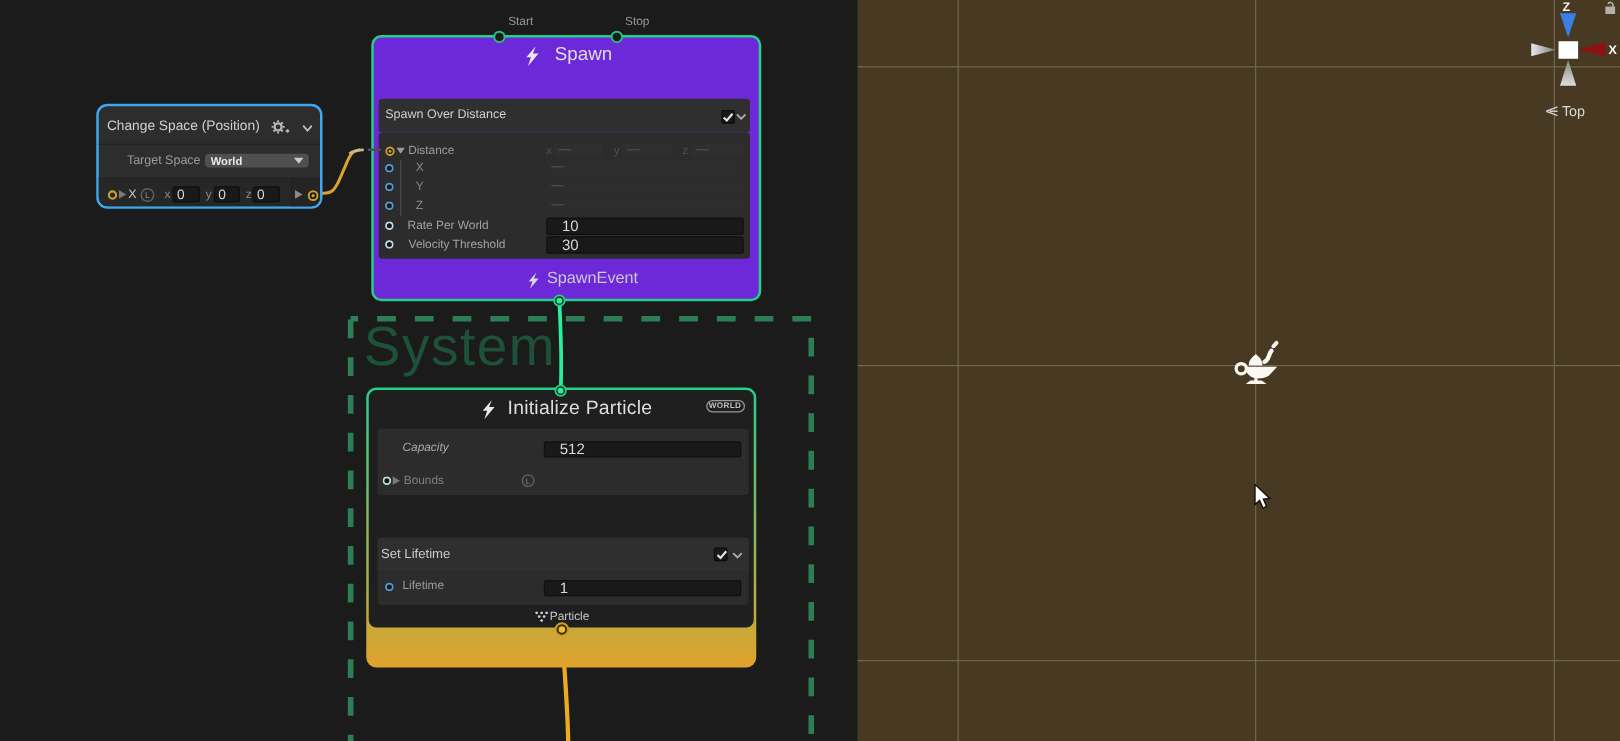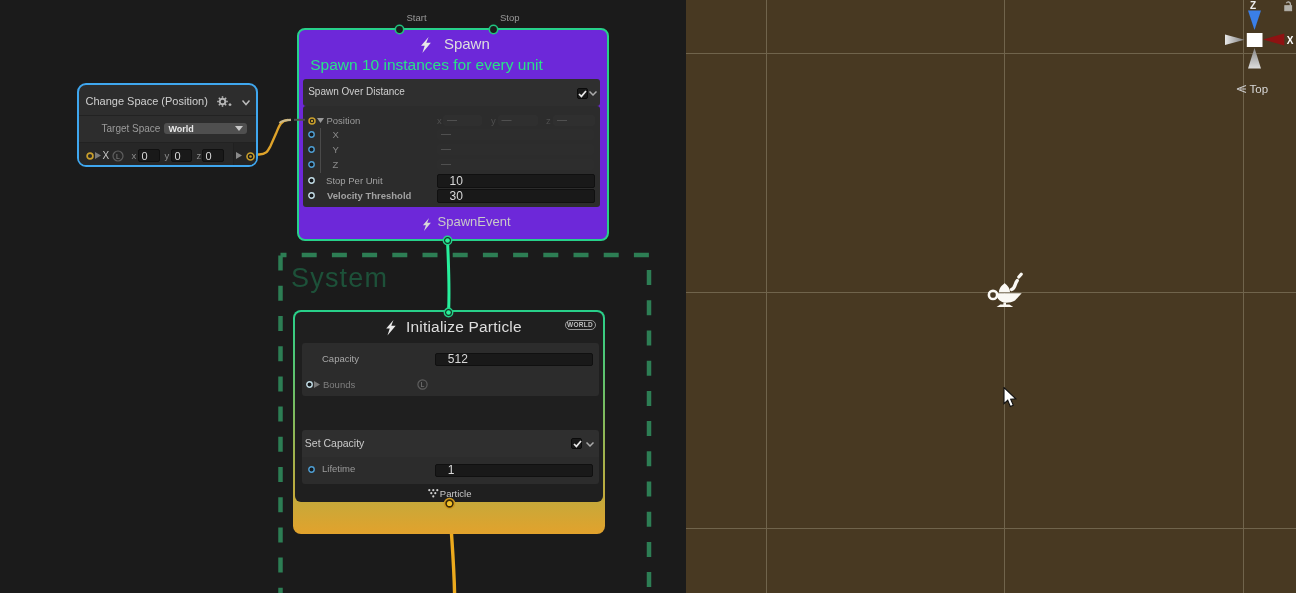--- a/index.html
+++ b/index.html
@@ -9,21 +9,21 @@
 .chk{position:absolute;width:11.5px;height:11.5px;background:#191919;border:1px solid #0b0b0b;border-radius:2px;box-sizing:border-box;}
 .blockhead{position:absolute;background:#2f2f2f;border-radius:3px;}
 .body-panel{position:absolute;background:#2c2c2c;border-radius:3px;}
 </style></head>
 <body>
 <div id="stage">
 
 <svg class="abs" style="left:0;top:0;" width="686" height="593">
   <rect x="280.5" y="255" width="368.5" height="420" fill="none" stroke="#2d7e54" stroke-width="4.5" stroke-dasharray="15 15.2" stroke-dashoffset="9"></rect>
 </svg>
-<div class="abs" style="left:291px;top:259px;font-size:27px;line-height:38px;letter-spacing:1.2px;color:#1d5139;">System</div>
+<div class="abs" style="left:291px;top:259px;font-size:44px;line-height:38px;letter-spacing:1.2px;color:#1d5139;">System</div>
 
 <svg class="abs" style="left:0;top:0;" width="686" height="593">
   <path d="M250,154.5 L259,154.5 C266,154.5 267.5,151.5 270.5,146 L276,133.5 C279,126.5 280.5,120.5 288,119.9" fill="none" stroke="#dfa32a" stroke-width="2.4"></path>
   <path d="M279.5,123 C282,120.6 284.5,120 291,119.9" fill="none" stroke="#c8b88c" stroke-width="2.2"></path>
 
   <path d="M447.5,240.5 C448.5,262 449.8,290 448.5,312.5" fill="none" stroke="#27f09c" stroke-width="3"></path>
   <path d="M449.9,503 C450.8,532 454,560 454.6,595" fill="none" stroke="#edaa1d" stroke-width="3.4"></path>
 </svg>
 
 <div class="abs" style="left:77px;top:83px;width:181px;height:84px;border:2px solid #3fa7ef;border-radius:9px;background:#2d2d2d;box-sizing:border-box;">
@@ -88,21 +88,20 @@
         <circle cx="4.5" cy="4.5" r="1.3" fill="#c99f2c"></circle>
       </svg>
 </div>
 
 <div class="abs" style="left:297px;top:28px;width:312px;height:212.5px;border:2px solid #27d08a;border-radius:8px;background:#6d28d9;box-sizing:border-box;">
 
   <svg class="abs" style="left:121.4px;top:7.1px;" width="11.5" height="16" viewBox="0 0 12 17">
         <path d="M9,0 L1,9.4 L4.9,9.4 L2.4,16.9 L11.4,6.2 L6.6,6.2 Z" fill="#e8e8e8"></path>
       </svg>
   <div class="abs" style="left:144.9px;top:6.3px;font-size:15px;line-height:16px;color:#dedede;">Spawn</div>
-  <div class="abs" style="left:11.2px;top:26.5px;font-size:15.5px;line-height:16px;color:#2ae287;">Spawn 10 instances for every unit</div>
 
   <div class="blockhead" style="left:4px;top:48.6px;width:297px;height:27.5px;">
     <div class="abs" style="left:5.2px;top:8.7px;font-size:10px;line-height:10.5px;color:#cfcfcf;">Spawn Over Distance</div>
     <div class="chk" style="left:273.5px;top:9.3px;"></div>
     <svg class="abs" style="left:275px;top:11.3px;" width="9" height="8">
           <polyline points="1,4 3.4,6.4 8,1" fill="none" stroke="#e6e6e6" stroke-width="1.7"></polyline>
         </svg>
     <svg class="abs" style="left:285.5px;top:12.3px;" width="8" height="5">
           <polyline points="0.5,0.5 4,4 7.5,0.5" fill="none" stroke="#aaa" stroke-width="1.5"></polyline>
         </svg>
@@ -110,21 +109,21 @@
 
   <div class="body-panel" style="left:4px;top:76.1px;width:297px;height:100.5px;">
 
     <svg class="abs" style="left:5px;top:10.6px;" width="8" height="8">
           <circle cx="4" cy="4" r="3" fill="#1b1b1b" stroke="#c99f2c" stroke-width="1.5"></circle>
           <circle cx="4" cy="4" r="1.2" fill="#c99f2c"></circle>
         </svg>
     <svg class="abs" style="left:13.5px;top:12.2px;" width="7" height="5">
           <polygon points="0,0 7,0 3.5,5" fill="#9a9a9a"></polygon>
         </svg>
-    <div class="lbl" style="left:23.5px;top:9.6px;">Position</div>
+    <div class="lbl" style="left:23.5px;top:9.6px;">Distance</div>
     <div class="lbl" style="left:134px;top:9.6px;color:#4e4e4e;">x</div>
     <div class="dfld" style="left:140px;top:8.8px;width:39px;">—</div>
     <div class="lbl" style="left:188px;top:9.6px;color:#4e4e4e;">y</div>
     <div class="dfld" style="left:194.5px;top:8.8px;width:40px;">—</div>
     <div class="lbl" style="left:243px;top:9.6px;color:#4e4e4e;">z</div>
     <div class="dfld" style="left:250px;top:8.8px;width:41.5px;">—</div>
 
     <div class="abs" style="left:16.9px;top:21.5px;width:1px;height:45px;background:#4a4a4a;"></div>
 
     <svg class="abs" style="left:4.5px;top:25.1px;" width="7" height="7">
@@ -141,27 +140,27 @@
 
     <svg class="abs" style="left:4.5px;top:54.8px;" width="7" height="7">
           <circle cx="3.5" cy="3.5" r="2.7" fill="#14181b" stroke="#4f9fd4" stroke-width="1.4"></circle>
         </svg>
     <div class="lbl" style="left:29.5px;top:53.8px;color:#8a8a8a;">Z</div>
     <div class="dfld" style="left:134px;top:53.1px;width:157px;background:#2d2d2d;">—</div>
 
     <svg class="abs" style="left:4.5px;top:70.9px;" width="7" height="7">
           <circle cx="3.5" cy="3.5" r="2.7" fill="#14181b" stroke="#c3dde6" stroke-width="1.4"></circle>
         </svg>
-    <div class="lbl" style="left:23.1px;top:70.1px;color:#a2a2a2;">Stop Per Unit</div>
+    <div class="lbl" style="left:23.1px;top:70.1px;color:#a2a2a2;">Rate Per World</div>
     <div class="fld" style="left:133.5px;top:67.7px;width:158.5px;">10</div>
 
     <svg class="abs" style="left:4.5px;top:85.9px;" width="7" height="7">
           <circle cx="3.5" cy="3.5" r="2.7" fill="#14181b" stroke="#c3dde6" stroke-width="1.4"></circle>
         </svg>
-    <div class="lbl" style="left:23.9px;top:85.1px;color:#a2a2a2;font-weight:bold;">Velocity Threshold</div>
+    <div class="lbl" style="left:23.9px;top:85.1px;color:#a2a2a2;">Velocity Threshold</div>
     <div class="fld" style="left:133.5px;top:82.7px;width:158.5px;">30</div>
   </div>
 
   <svg class="abs" style="left:121.8px;top:188.3px;" width="11.5" height="13" viewBox="0 0 12 17">
         <path d="M9,0 L1,9.4 L4.9,9.4 L2.4,16.9 L11.4,6.2 L6.6,6.2 Z" fill="#d8d8d8"></path>
       </svg>
   <div class="abs" style="left:138.5px;top:186.8px;font-size:13px;line-height:10px;color:#c9c9c9;">SpawnEvent</div>
 </div>
 
 <div class="lbl" style="left:406.5px;top:12.5px;color:#999;">Start</div>
@@ -181,38 +180,38 @@
 <div class="abs" style="left:292.5px;top:310px;width:312px;height:224px;border-radius:8px;background:linear-gradient(#27d08a,#e2a22c);box-sizing:border-box;">
   <div class="abs" style="left:2px;top:2px;width:308px;height:190px;border-radius:6px;background:#1f1f1f;"></div>
 
   <svg class="abs" style="left:92px;top:10px;" width="11.5" height="15.5" viewBox="0 0 12 17">
         <path d="M9,0 L1,9.4 L4.9,9.4 L2.4,16.9 L11.4,6.2 L6.6,6.2 Z" fill="#e8e8e8"></path>
       </svg>
   <div class="abs" style="left:113.5px;top:9px;font-size:15.5px;line-height:16.5px;letter-spacing:0.2px;color:#dedede;">Initialize Particle</div>
   <div class="abs" style="left:272px;top:10.1px;width:31px;height:9.5px;border:1px solid #999;border-radius:5.5px;box-sizing:border-box;text-align:center;font-size:6.5px;line-height:8.5px;font-weight:bold;letter-spacing:0.3px;color:#c0c0c0;">WORLD</div>
 
   <div class="body-panel" style="left:9.3px;top:33.1px;width:297px;height:53px;">
-    <div class="lbl" style="left:20.2px;top:11.2px;color:#a8a8a8;">Capacity</div>
+    <div class="lbl" style="left:20.2px;top:11.2px;color:#a8a8a8;font-style:italic;">Capacity</div>
     <div class="fld" style="left:133px;top:10px;width:158.5px;height:13px;line-height:11.5px;">512</div>
     <svg class="abs" style="left:4.5px;top:38.4px;" width="7" height="7">
           <circle cx="3.5" cy="3.5" r="2.7" fill="#14181b" stroke="#c3dde6" stroke-width="1.4"></circle>
         </svg>
     <svg class="abs" style="left:12.7px;top:38.4px;" width="6" height="7">
           <polygon points="0,0 6,3.5 0,7" fill="#7a7a7a"></polygon>
         </svg>
     <div class="lbl" style="left:21.2px;top:37.2px;color:#7f7f7f;">Bounds</div>
     <svg class="abs" style="left:115.7px;top:36.4px;" width="11" height="11">
           <circle cx="5.5" cy="5.5" r="4.6" fill="none" stroke="#5e5e5e" stroke-width="1.2"></circle>
           <text x="5.5" y="8.3" font-size="6.5" fill="#888" text-anchor="middle" font-family="Liberation Sans">L</text>
         </svg>
   </div>
 
 
   <div class="blockhead" style="left:9.3px;top:120px;width:297px;height:27px;border-radius:3px 3px 0 0;">
-    <div class="abs" style="left:3px;top:8px;font-size:10.5px;line-height:11px;color:#cacaca;">Set Capacity</div>
+    <div class="abs" style="left:3px;top:8px;font-size:10.5px;line-height:11px;color:#cacaca;">Set Lifetime</div>
     <div class="chk" style="left:269.5px;top:8.4px;width:11px;height:10.5px;"></div>
     <svg class="abs" style="left:271px;top:10px;" width="9" height="8">
           <polyline points="1,4 3.4,6.4 8,1" fill="none" stroke="#e6e6e6" stroke-width="1.7"></polyline>
         </svg>
     <svg class="abs" style="left:284.5px;top:12px;" width="8" height="5">
           <polyline points="0.5,0.5 4,4 7.5,0.5" fill="none" stroke="#aaa" stroke-width="1.5"></polyline>
         </svg>
   </div>
   <div class="body-panel" style="left:9.3px;top:147px;width:297px;height:26.8px;border-radius:0 0 3px 3px;">
     <svg class="abs" style="left:6px;top:9px;" width="7" height="7">

